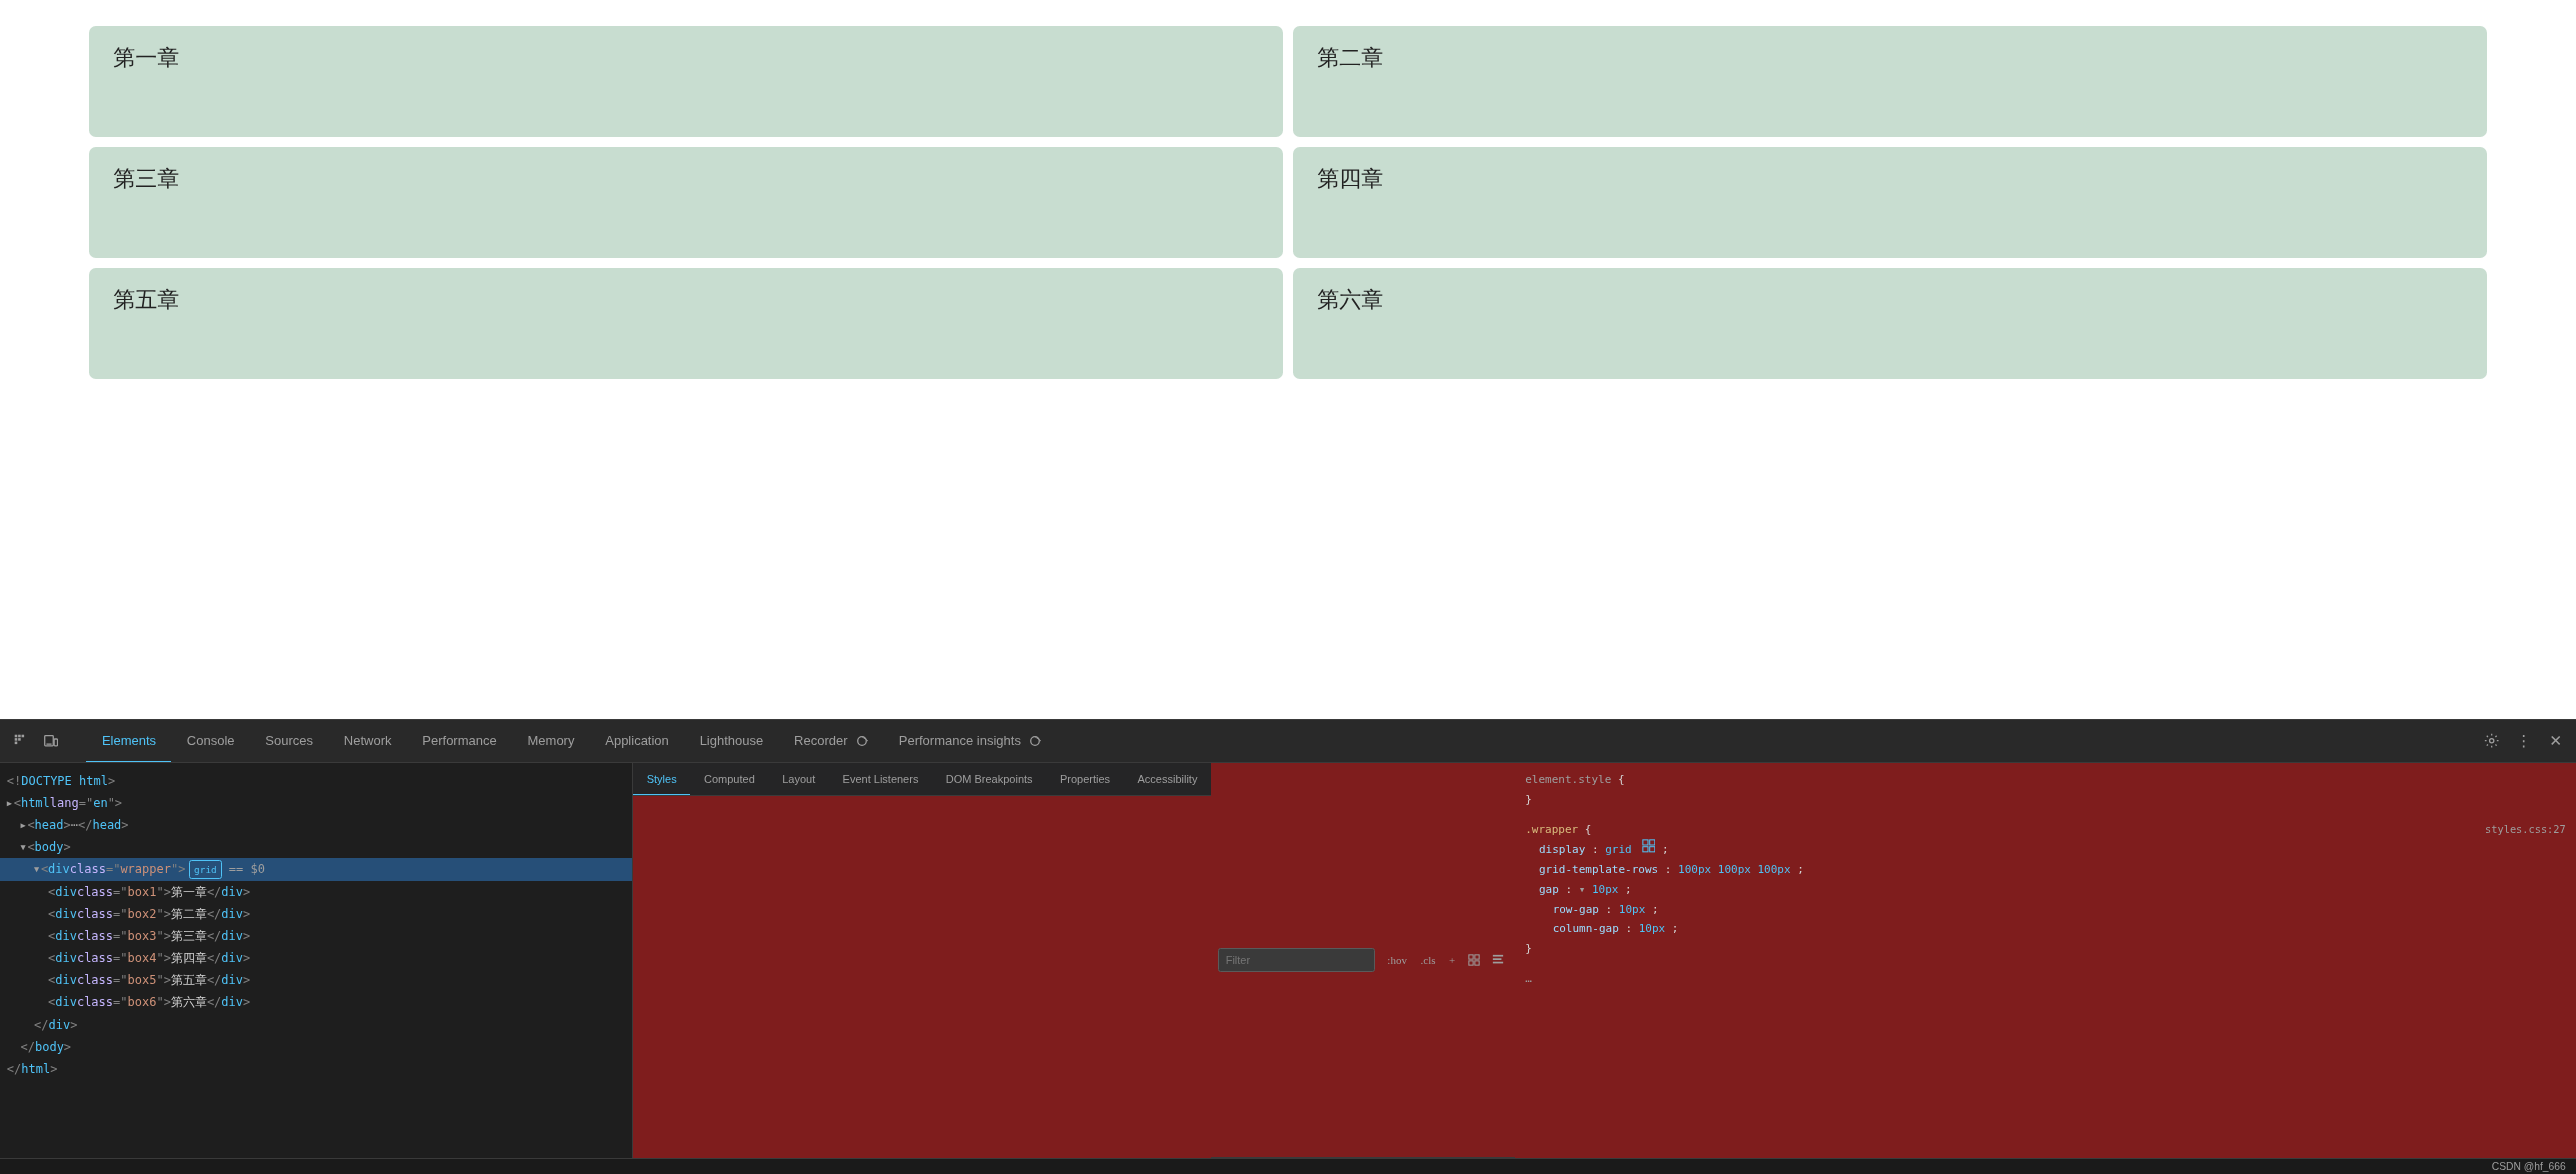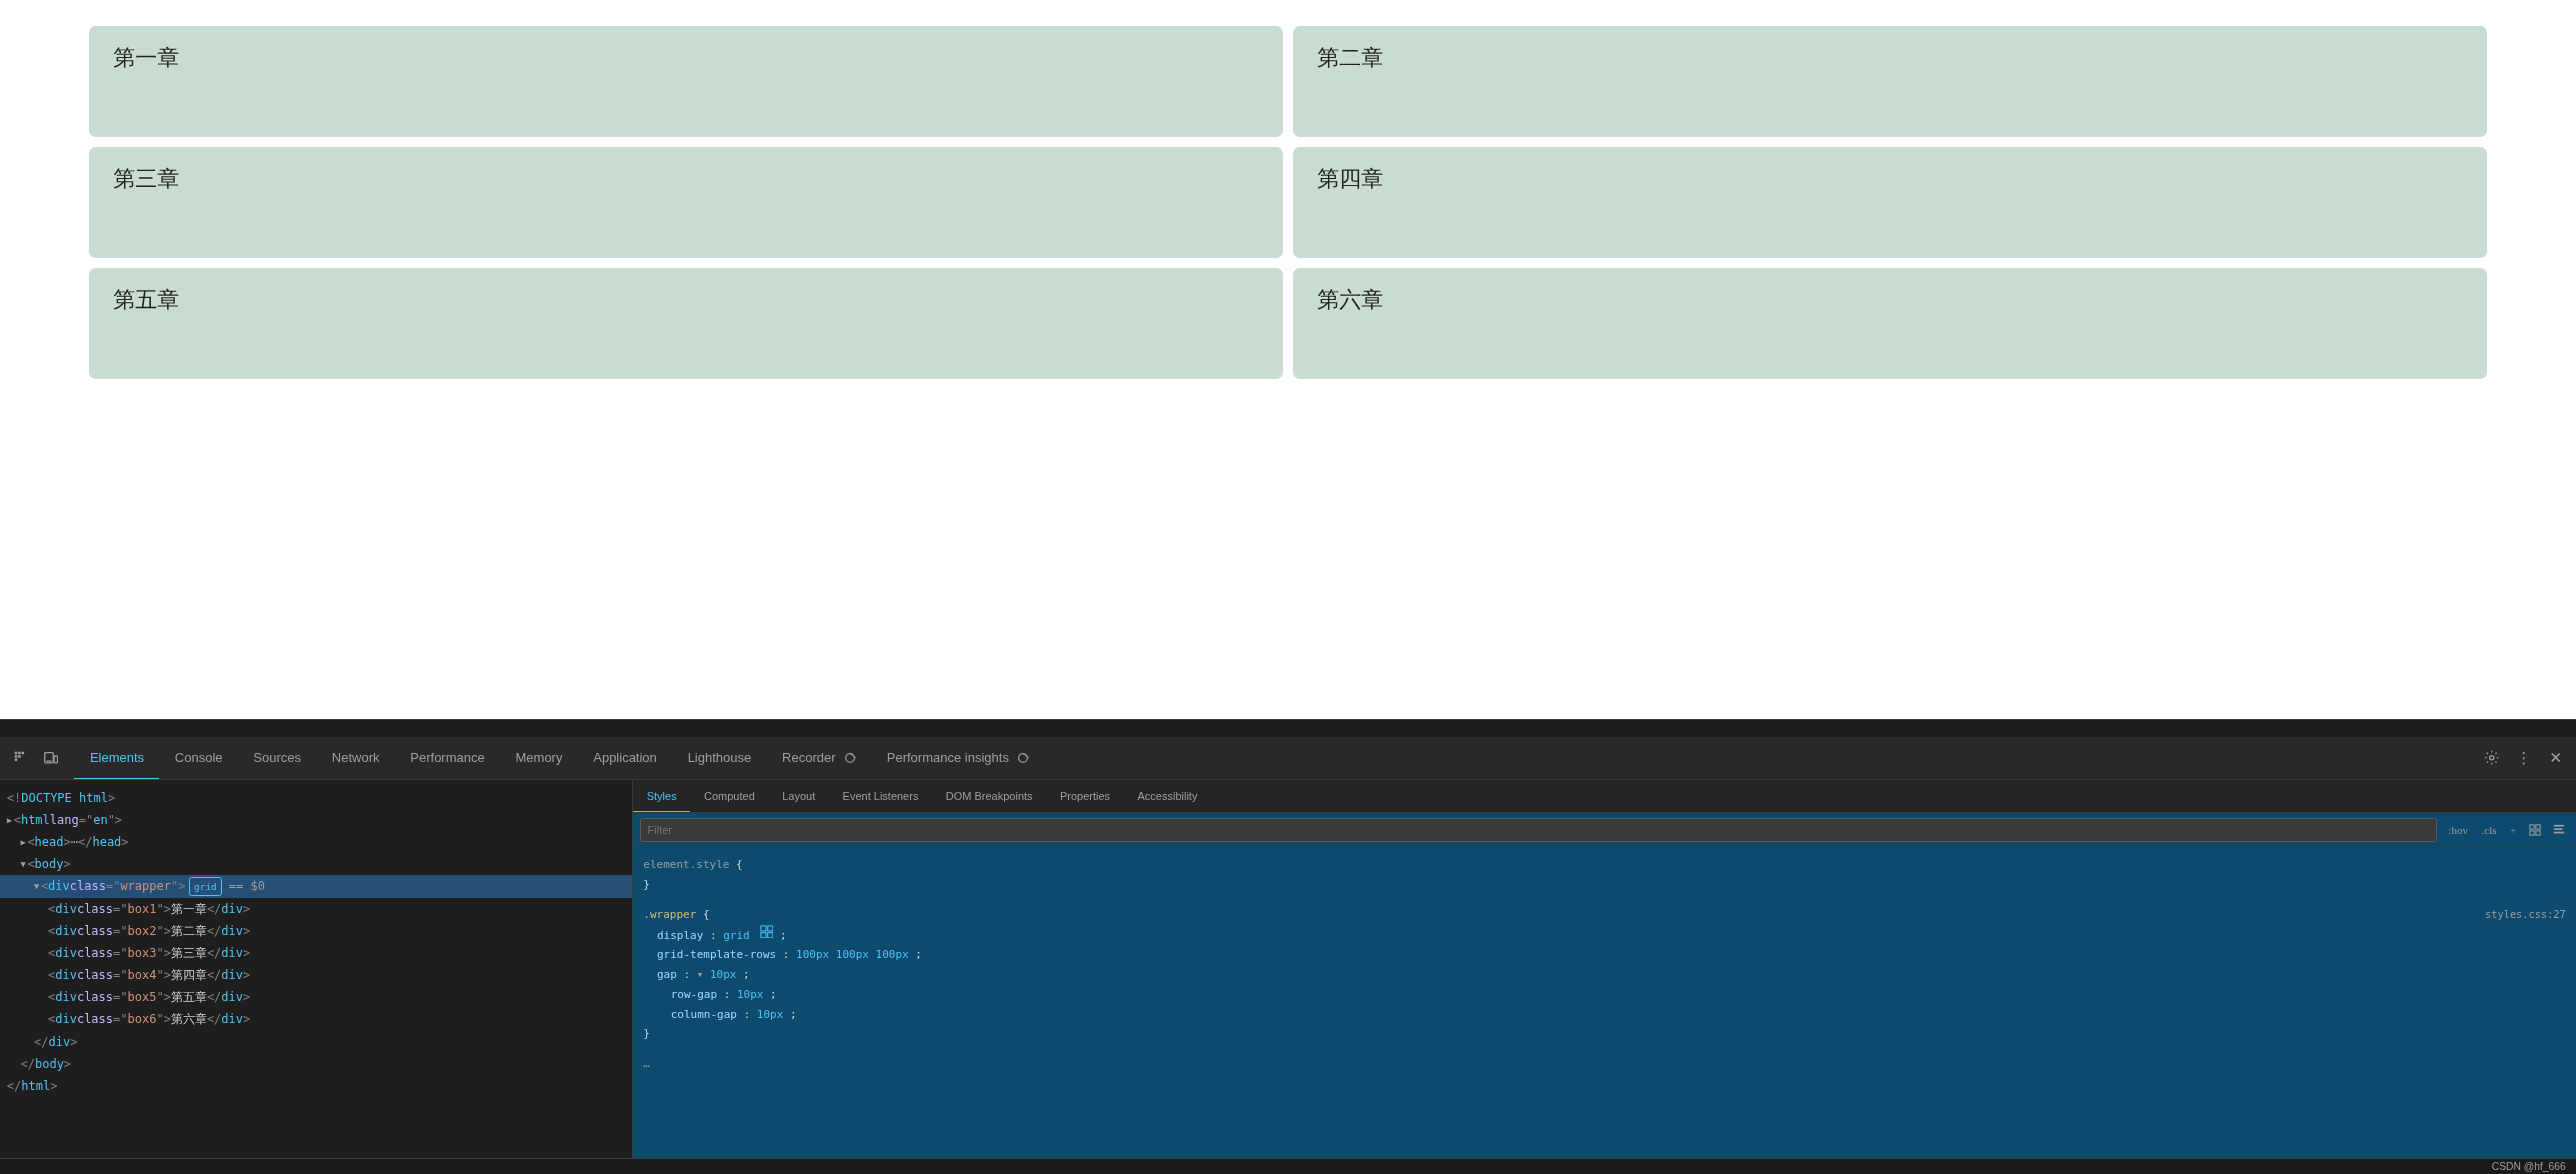--- a/index.html
+++ b/index.html
@@ -57,22 +57,21 @@
     }
 
     
     .devtools-toolbar {
       display: flex;
       align-items: center;
       background: #292929;
       border-bottom: 0.9px solid #3a3a3a;
       height: 43px;
       padding: 0 6.8px;
-      gap: 0;
-      margin-top: 17px;
+      gap: 12px;
     }
 
     .toolbar-icons {
       display: flex;
       align-items: center;
       gap: 3.4px;
       margin-right: 10.3px;
     }
 
     .toolbar-icon-btn {
@@ -175,23 +174,23 @@
     .attr-value { color: #ce9178; }
     .attr-value-blue { color: #4fc3f7; }
     .text-content { color: #d4d4d4; }
     .dollar-sign { color: #9e9e9e; margin-left: 3.4px; }
     .dots { color: #9e9e9e; }
     .expand-arrow { color: #9e9e9e; font-size: 8.6px; margin-right: 1.7px; }
 
     
     .styles-panel {
       flex: 1;
-      background: #0c4a6e;
-      display: flex;
-      flex-direction: column;
+      background: #7f1d1d;
+      display: flex;
+      flex-direction: row;
     }
 
     .styles-tabs {
       display: flex;
       border-bottom: 0.9px solid #3a3a3a;
       background: #252526;
       height: 33px;
       align-items: center;
     }
 

